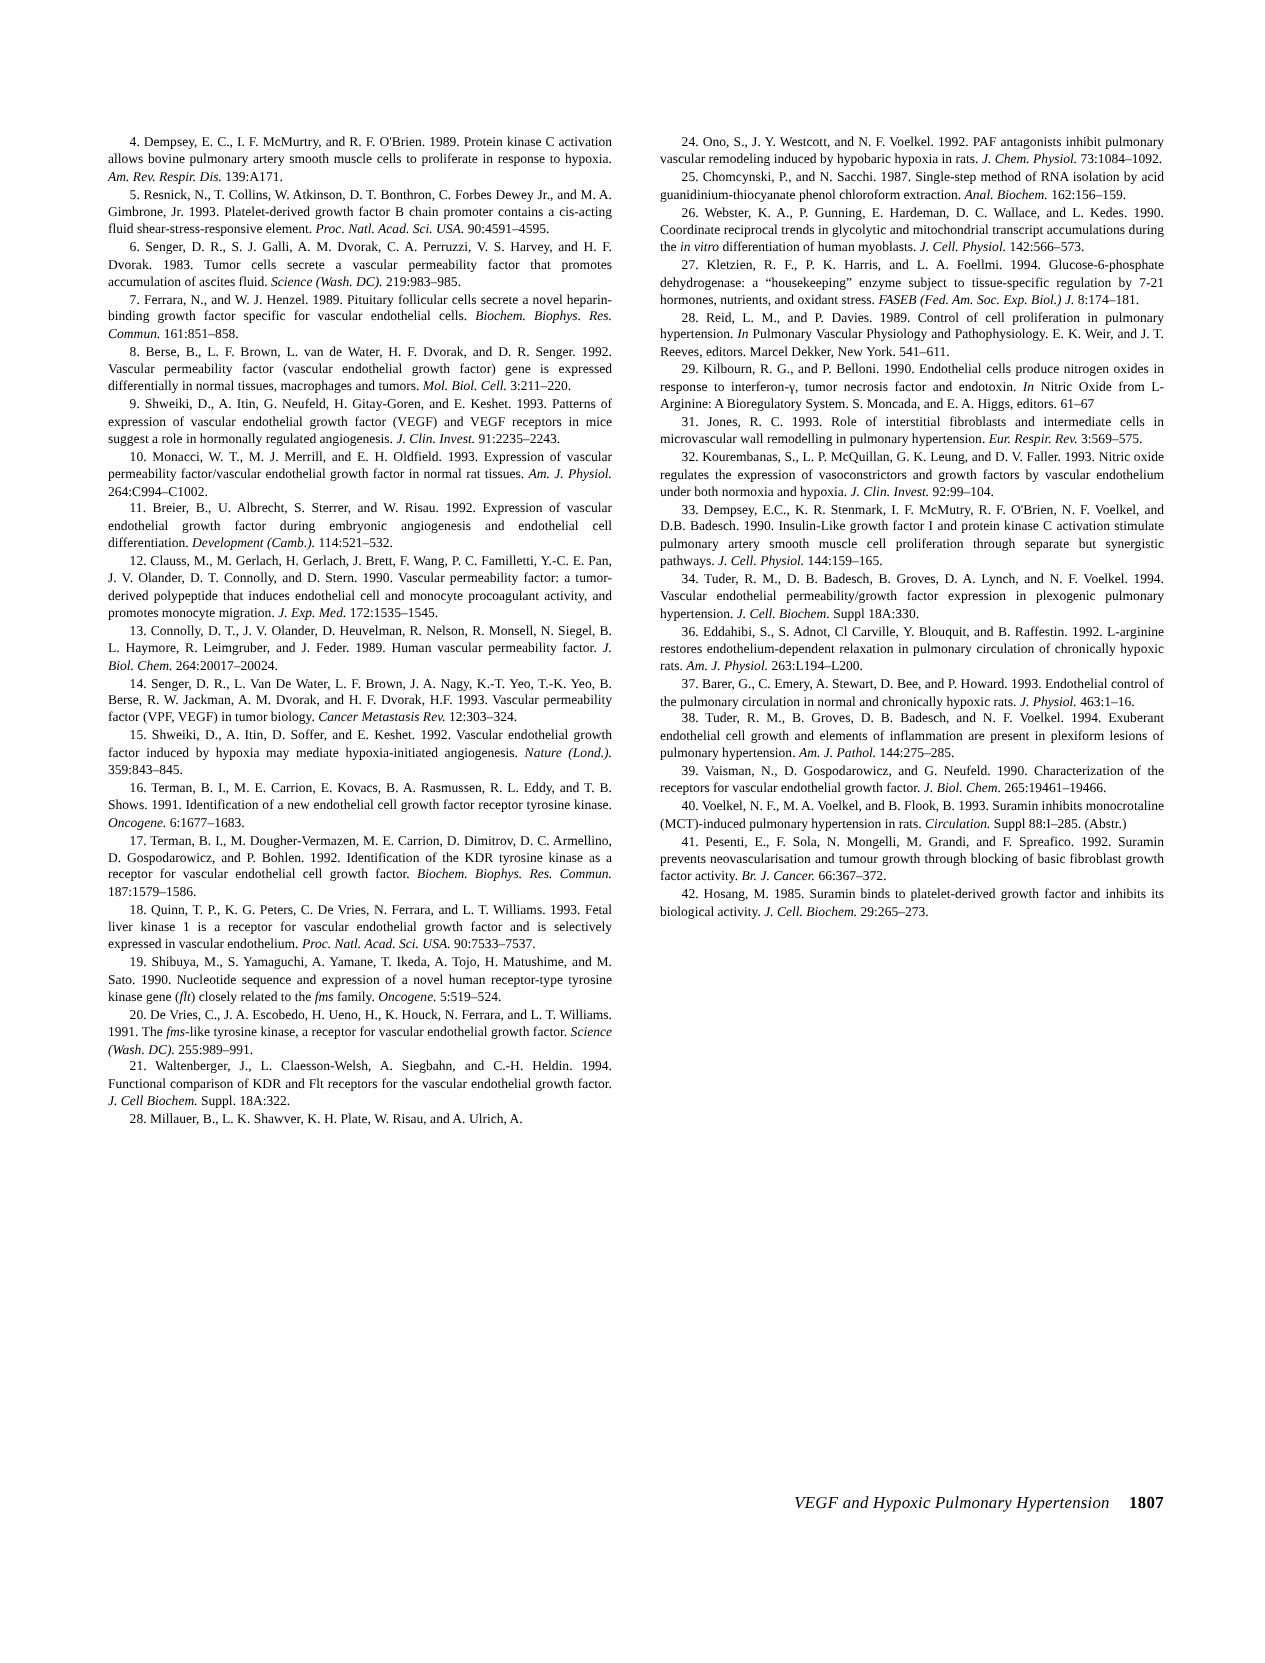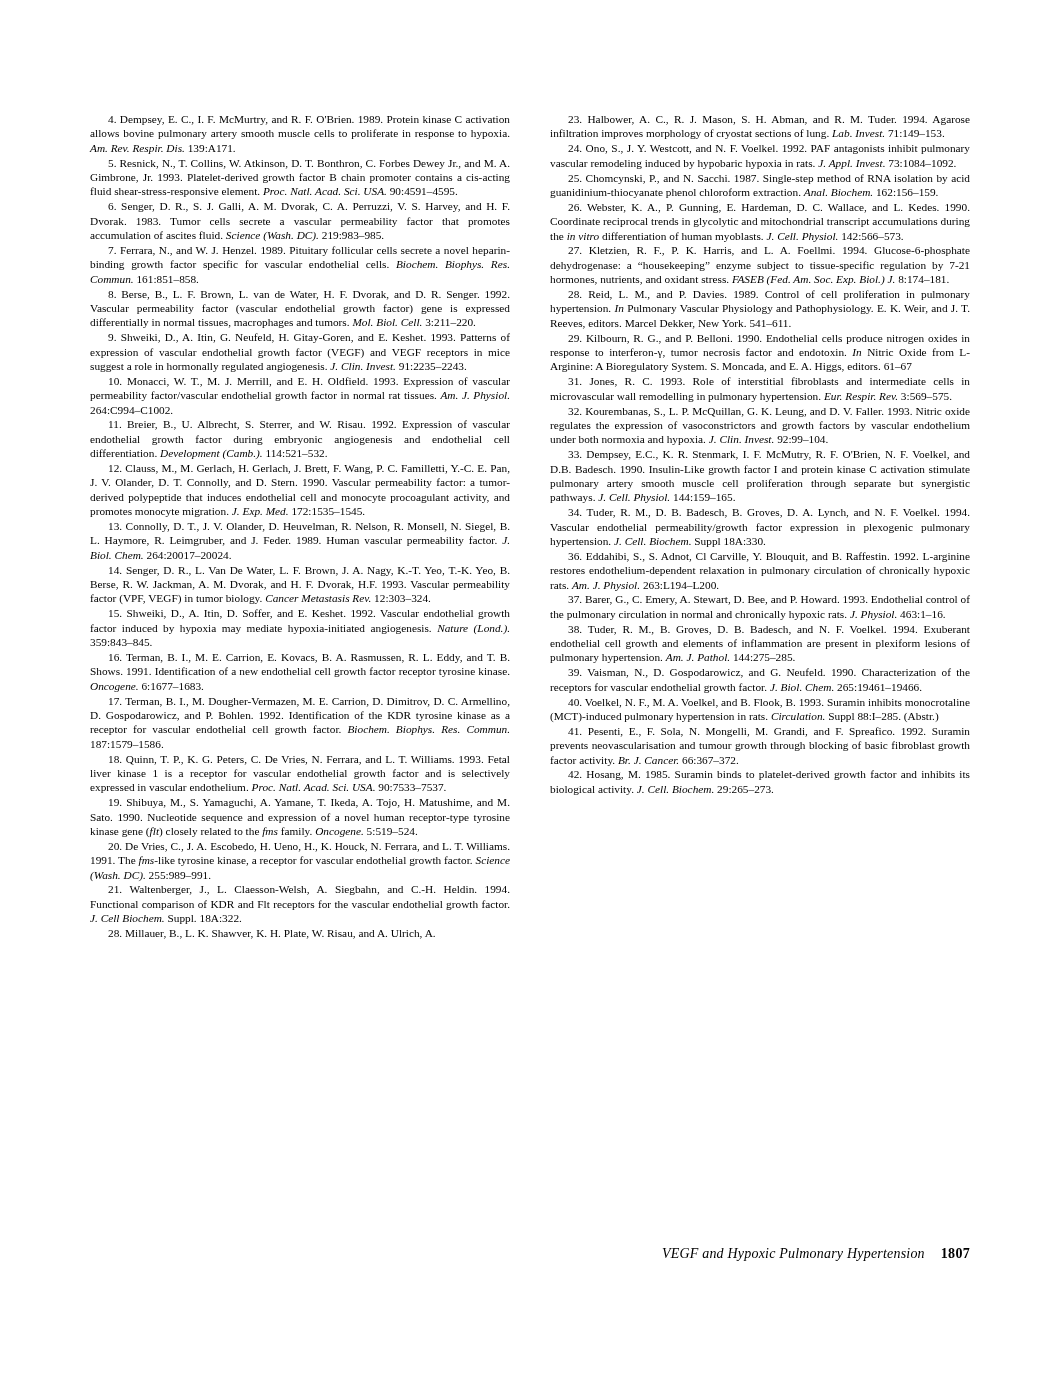--- a/index.html
+++ b/index.html
@@ -80,22 +80,21 @@
         <p class="ref">15. Shweiki, D., A. Itin, D. Soffer, and E. Keshet. 1992. Vascular endothelial growth factor induced by hypoxia may mediate hypoxia-initiated angiogenesis. <i>Nature (Lond.).</i> 359:843–845.</p>
         <p class="ref">16. Terman, B. I., M. E. Carrion, E. Kovacs, B. A. Rasmussen, R. L. Eddy, and T. B. Shows. 1991. Identification of a new endothelial cell growth factor receptor tyrosine kinase. <i>Oncogene.</i> 6:1677–1683.</p>
         <p class="ref">17. Terman, B. I., M. Dougher-Vermazen, M. E. Carrion, D. Dimitrov, D. C. Armellino, D. Gospodarowicz, and P. Bohlen. 1992. Identification of the KDR tyrosine kinase as a receptor for vascular endothelial cell growth factor. <i>Biochem. Biophys. Res. Commun.</i> 187:1579–1586.</p>
         <p class="ref">18. Quinn, T. P., K. G. Peters, C. De Vries, N. Ferrara, and L. T. Williams. 1993. Fetal liver kinase 1 is a receptor for vascular endothelial growth factor and is selectively expressed in vascular endothelium. <i>Proc. Natl. Acad. Sci. USA.</i> 90:7533–7537.</p>
         <p class="ref">19. Shibuya, M., S. Yamaguchi, A. Yamane, T. Ikeda, A. Tojo, H. Matushime, and M. Sato. 1990. Nucleotide sequence and expression of a novel human receptor-type tyrosine kinase gene (<i>flt</i>) closely related to the <i>fms</i> family. <i>Oncogene.</i> 5:519–524.</p>
         <p class="ref">20. De Vries, C., J. A. Escobedo, H. Ueno, H., K. Houck, N. Ferrara, and L. T. Williams. 1991. The <i>fms</i>-like tyrosine kinase, a receptor for vascular endothelial growth factor. <i>Science (Wash. DC).</i> 255:989–991.</p>
         <p class="ref">21. Waltenberger, J., L. Claesson-Welsh, A. Siegbahn, and C.-H. Heldin. 1994. Functional comparison of KDR and Flt receptors for the vascular endothelial growth factor. <i>J. Cell Biochem.</i> Suppl. 18A:322.</p>
         <p class="ref">28. Millauer, B., L. K. Shawver, K. H. Plate, W. Risau, and A. Ulrich, A.</p>
       </div>
     <div class="col" id="col-right">
-        <p class="ref">23. Halbower, A. C., R. J. Mason, S. H. Abman, and R. M. Tuder. 1994. Agarose infiltration improves morphology of cryostat sections of lung. <i>Lab. Invest.</i> 71:149–153.</p>
-        <p class="ref">24. Ono, S., J. Y. Westcott, and N. F. Voelkel. 1992. PAF antagonists inhibit pulmonary vascular remodeling induced by hypobaric hypoxia in rats. <i>J. Appl. Invest.</i> 73:1084–1092.</p>
+        <p class="ref">24. Ono, S., J. Y. Westcott, and N. F. Voelkel. 1992. PAF antagonists inhibit pulmonary vascular remodeling induced by hypobaric hypoxia in rats. <i>J. Chem. Physiol.</i> 73:1084–1092.</p>
         <p class="ref">25. Chomcynski, P., and N. Sacchi. 1987. Single-step method of RNA isolation by acid guanidinium-thiocyanate phenol chloroform extraction. <i>Anal. Biochem.</i> 162:156–159.</p>
         <p class="ref">26. Webster, K. A., P. Gunning, E. Hardeman, D. C. Wallace, and L. Kedes. 1990. Coordinate reciprocal trends in glycolytic and mitochondrial transcript accumulations during the <i>in vitro</i> differentiation of human myoblasts. <i>J. Cell. Physiol.</i> 142:566–573.</p>
         <p class="ref">27. Kletzien, R. F., P. K. Harris, and L. A. Foellmi. 1994. Glucose-6-phosphate dehydrogenase: a “housekeeping” enzyme subject to tissue-specific regulation by 7-21 hormones, nutrients, and oxidant stress. <i>FASEB (Fed. Am. Soc. Exp. Biol.) J.</i> 8:174–181.</p>
         <p class="ref">28. Reid, L. M., and P. Davies. 1989. Control of cell proliferation in pulmonary hypertension. <i>In</i> Pulmonary Vascular Physiology and Pathophysiology. E. K. Weir, and J. T. Reeves, editors. Marcel Dekker, New York. 541–611.</p>
         <p class="ref">29. Kilbourn, R. G., and P. Belloni. 1990. Endothelial cells produce nitrogen oxides in response to interferon-γ, tumor necrosis factor and endotoxin. <i>In</i> Nitric Oxide from L-Arginine: A Bioregulatory System. S. Moncada, and E. A. Higgs, editors. 61–67</p>
         <p class="ref">31. Jones, R. C. 1993. Role of interstitial fibroblasts and intermediate cells in microvascular wall remodelling in pulmonary hypertension. <i>Eur. Respir. Rev.</i> 3:569–575.</p>
         <p class="ref">32. Kourembanas, S., L. P. McQuillan, G. K. Leung, and D. V. Faller. 1993. Nitric oxide regulates the expression of vasoconstrictors and growth factors by vascular endothelium under both normoxia and hypoxia. <i>J. Clin. Invest.</i> 92:99–104.</p>
         <p class="ref">33. Dempsey, E.C., K. R. Stenmark, I. F. McMutry, R. F. O'Brien, N. F. Voelkel, and D.B. Badesch. 1990. Insulin-Like growth factor I and protein kinase C activation stimulate pulmonary artery smooth muscle cell proliferation through separate but synergistic pathways. <i>J. Cell. Physiol.</i> 144:159–165.</p>
         <p class="ref">34. Tuder, R. M., D. B. Badesch, B. Groves, D. A. Lynch, and N. F. Voelkel. 1994. Vascular endothelial permeability/growth factor expression in plexogenic pulmonary hypertension. <i>J. Cell. Biochem.</i> Suppl 18A:330.</p>
         <p class="ref">36. Eddahibi, S., S. Adnot, Cl Carville, Y. Blouquit, and B. Raffestin. 1992. L-arginine restores endothelium-dependent relaxation in pulmonary circulation of chronically hypoxic rats. <i>Am. J. Physiol.</i> 263:L194–L200.</p>

